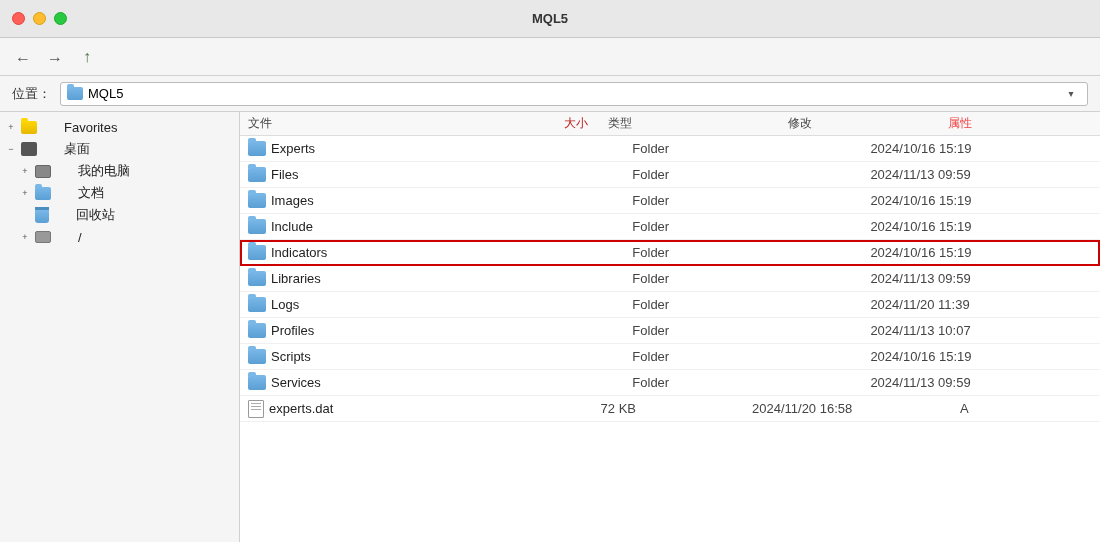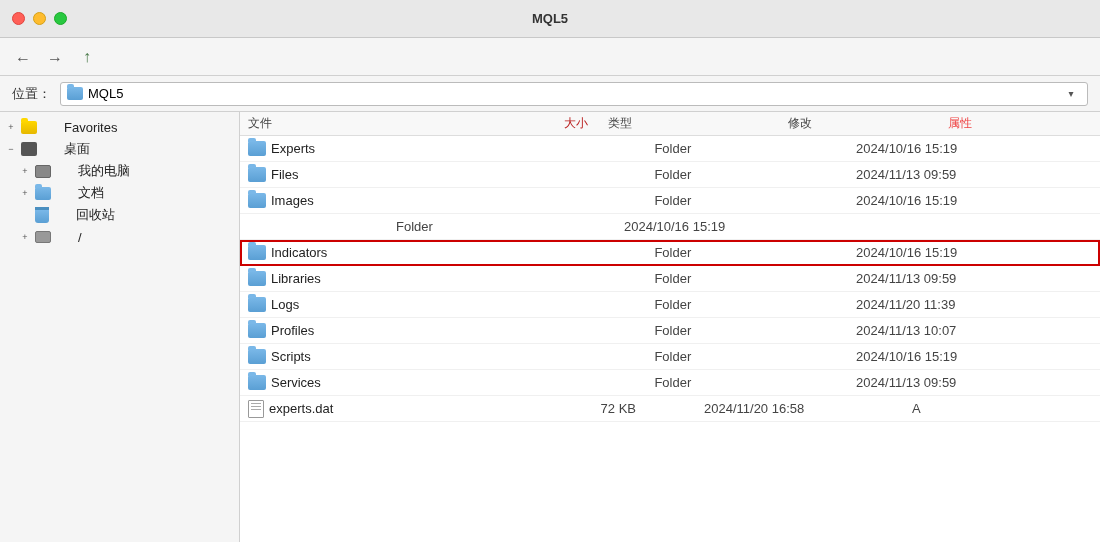--- a/index.html
+++ b/index.html
@@ -252,21 +252,21 @@
       top: 2px;
       left: 2px;
       right: 2px;
       height: 1px;
       background: #aaa;
       box-shadow: 0 3px 0 #aaa, 0 6px 0 #aaa;
     }
     .file-name { font-size: 13px; color: #222; }
     .file-size { width: 100px; text-align: right; font-size: 13px; color: #444; padding-right: 20px; }
     .file-type { width: 180px; font-size: 13px; color: #444; }
-    .file-date { width: 160px; font-size: 13px; color: #444; }
+    .file-date { width: 160px; font-size: 13px; color: #444; margin-left: 48px; }
     .file-attr { width: 60px; font-size: 13px; color: #444; }
     .name-cell { width: 260px; display: flex; align-items: center; }
   </style>
 </head>
 <body>
 
 <div class="title-bar">
   <div class="title-bar-buttons">
     <div class="btn-close"></div>
     <div class="btn-min"></div>
@@ -374,20 +374,24 @@
           <div class="name-cell">
             <div class="file-folder-icon"></div>
             <span class="file-name">Images</span>
           </div>
           <div class="file-size"></div>
           <div class="file-type">Folder</div>
           <div class="file-date">2024/10/16 15:19</div>
           <div class="file-attr"></div>
         </div>
         <div class="file-row">
+          <div class="name-cell">
+            <div class="file-folder-icon"></div>
+            <span class="file-name">Include</span>
+          </div>
           <div class="file-size"></div>
           <div class="file-type">Folder</div>
           <div class="file-date">2024/10/16 15:19</div>
           <div class="file-attr"></div>
         </div>
         <div class="file-row highlighted">
           <div class="name-cell">
             <div class="file-folder-icon"></div>
             <span class="file-name">Indicators</span>
           </div>

